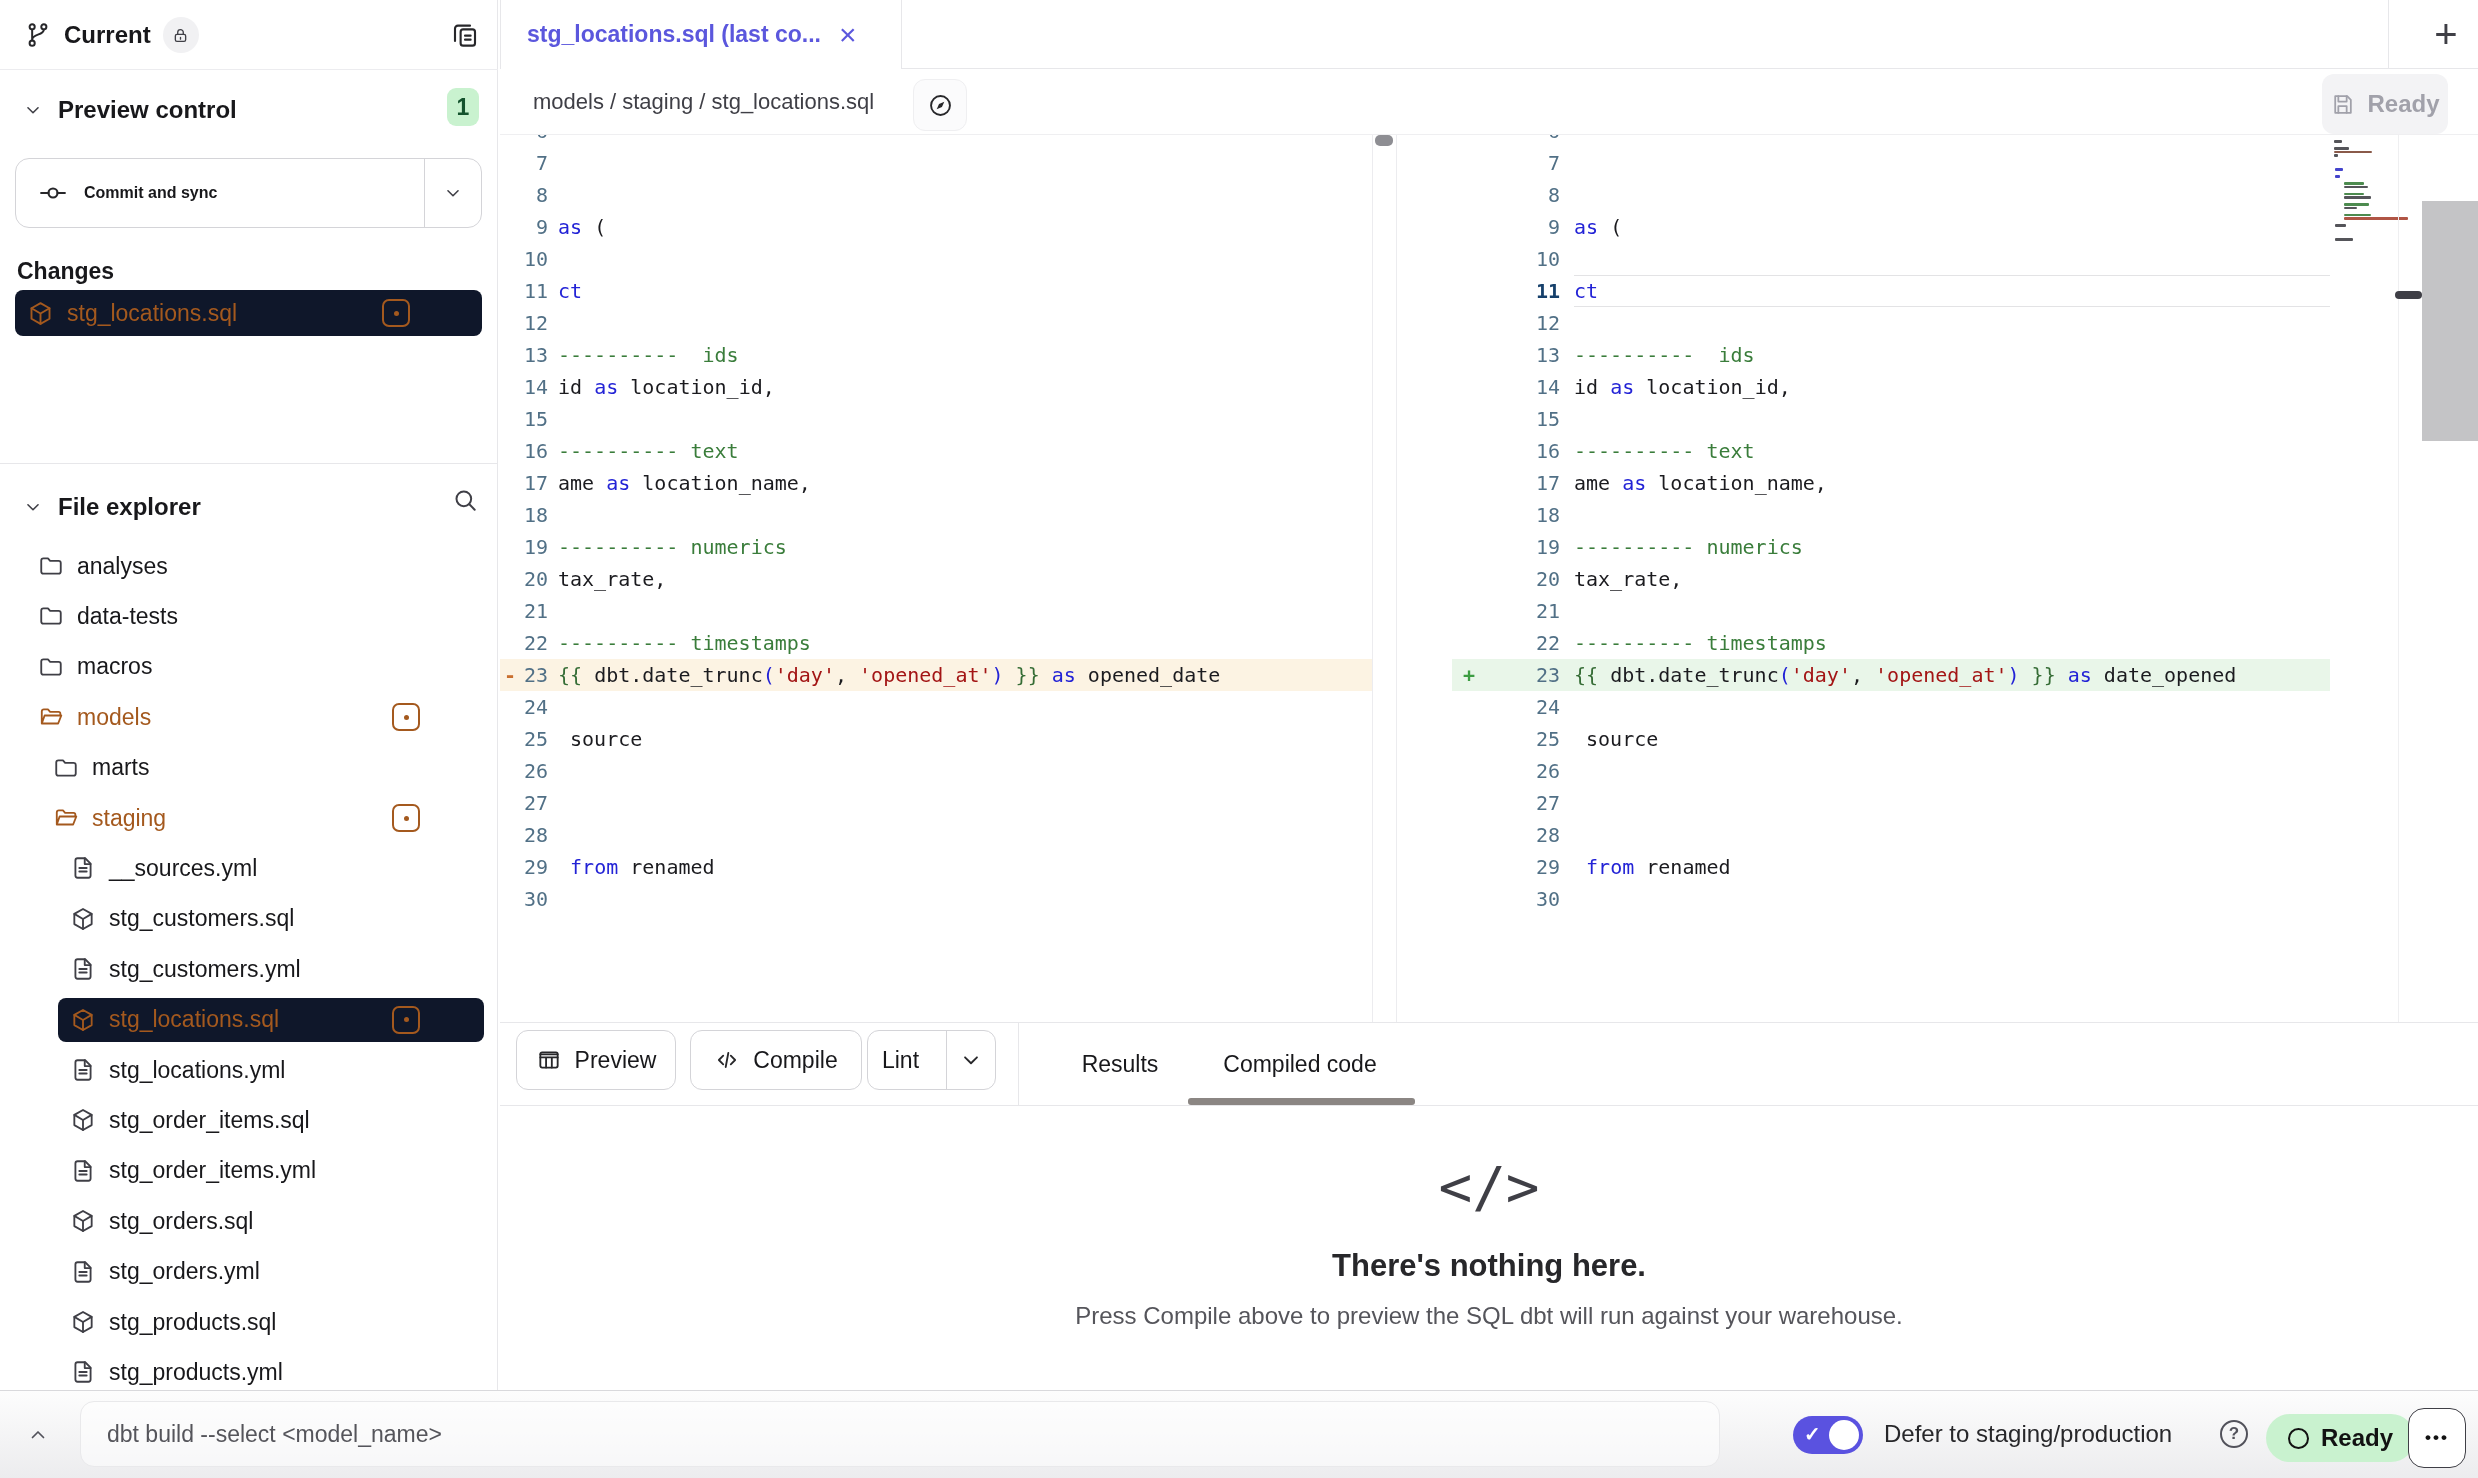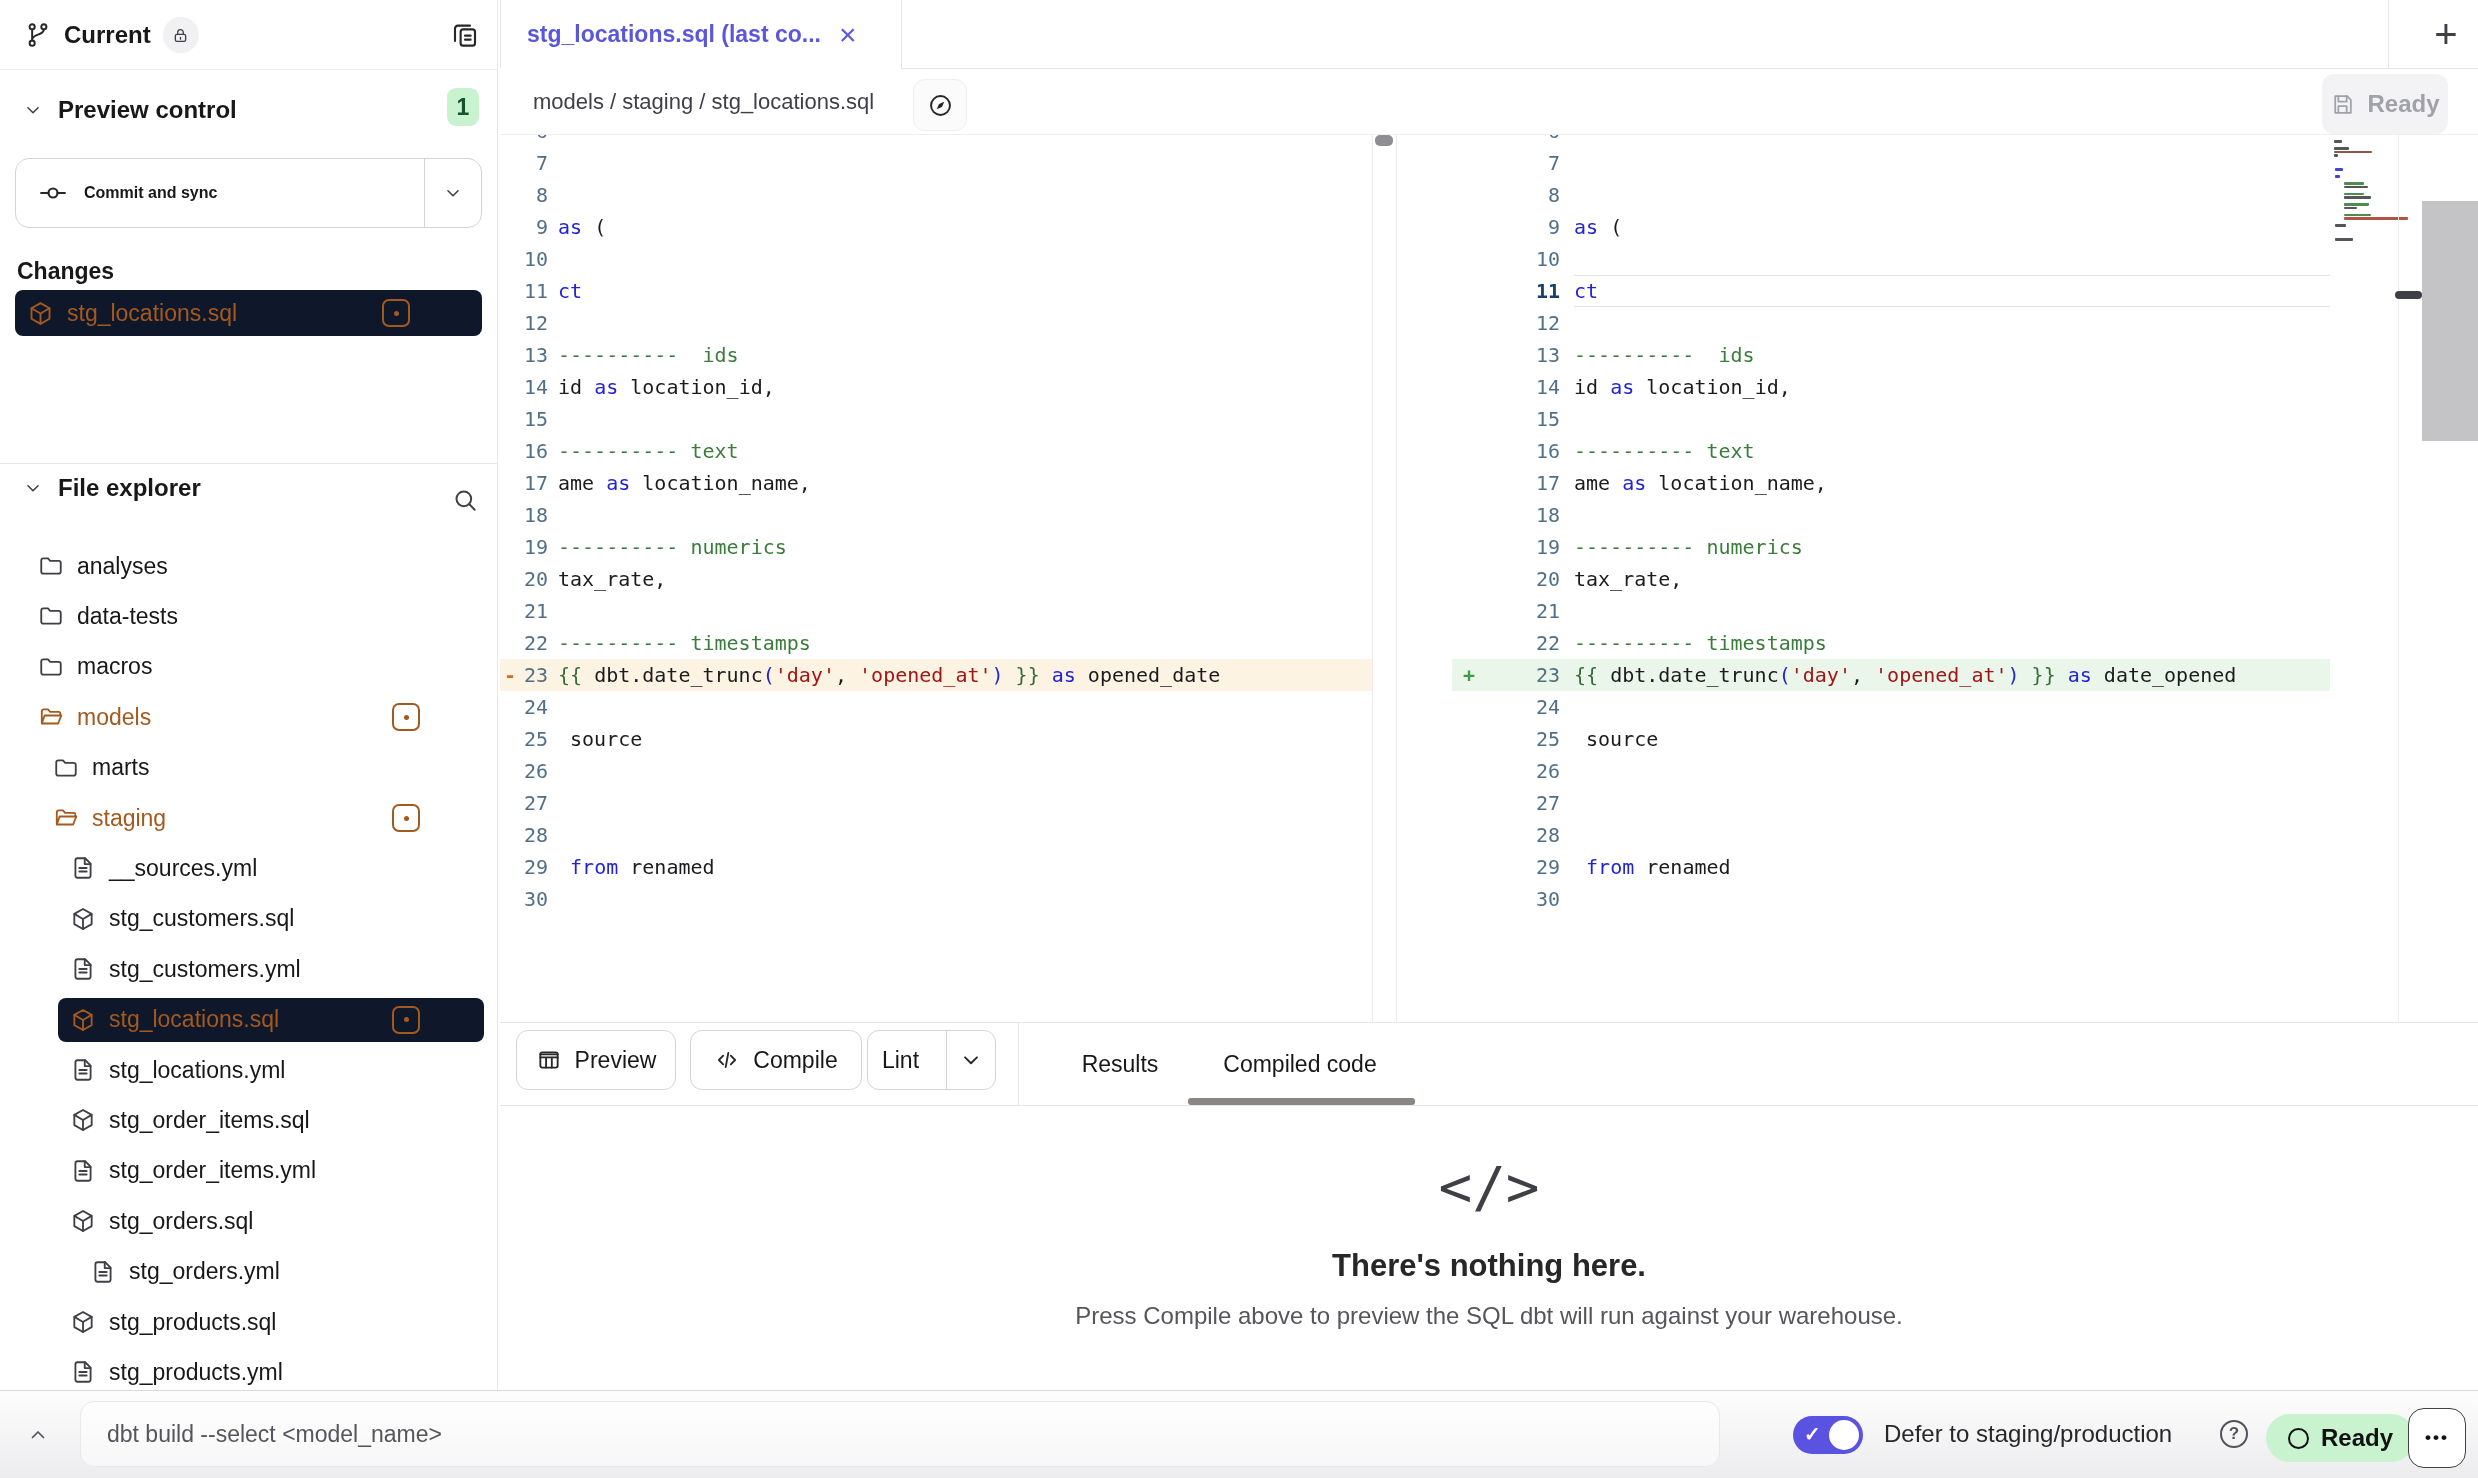--- a/index.html
+++ b/index.html
@@ -191,21 +191,21 @@
           <span class="icon" style="height: 27px; width: 27px; color: rgb(164, 89, 30);"><svg viewBox="0 0 24 24">
               <path d="M12 2.8 20 7.3v9.4L12 21.2 4 16.7V7.3z"></path>
               <path d="M12 12 20 7.3M12 12v9.2M12 12 4 7.3"></path>
             </svg></span>
           <span class="file-label accent">stg_locations.sql</span>
           <span class="mod-badge" style="right: 72px; top: 9px; position: absolute;"></span>
         </div>
       </div>
 
     <div class="hline" style="left:0;top:463px;width:498px;"></div>
-    <div class="section-header" style="left:22px;top:474px;">
+    <div class="section-header" style="left:22px;top:493px;">
       <span class="icon chev"><svg viewBox="0 0 24 24">
             <path d="M6.5 9.5 12 15l5.5-5.5"></path>
           </svg></span>
       <span class="section-title">File explorer</span>
     </div>
     <span class="search-btn icon" style="top:486px;"><svg viewBox="0 0 24 24">
           <circle cx="11" cy="11" r="6.3"></circle>
           <path d="m15.7 15.7 4.6 4.6"></path>
         </svg></span>
     <div id="fe-list">
@@ -297,21 +297,21 @@
             </svg></span>
           <span class="file-label">stg_order_items.yml</span>
         </div>
         <div class="file-row" style="left: 0px; top: 1199.2px; width: 498px; height: 44px; padding-left: 70px; box-sizing: border-box;">
           <span class="icon" style="height: 26px; width: 26px; color: rgb(63, 63, 70);"><svg viewBox="0 0 24 24">
               <path d="M12 2.8 20 7.3v9.4L12 21.2 4 16.7V7.3z"></path>
               <path d="M12 12 20 7.3M12 12v9.2M12 12 4 7.3"></path>
             </svg></span>
           <span class="file-label">stg_orders.sql</span>
         </div>
-        <div class="file-row" style="left: 0px; top: 1249.6px; width: 498px; height: 44px; padding-left: 90px; box-sizing: border-box;">
+        <div class="file-row" style="left: 0px; top: 1249.6px; width: 498px; height: 44px; padding-left: 70px; box-sizing: border-box;">
           <span class="icon" style="height: 26px; width: 26px; color: rgb(63, 63, 70);"><svg viewBox="0 0 24 24">
               <path d="M7 3h7l5 5v11a2 2 0 0 1-2 2H7a2 2 0 0 1-2-2V5a2 2 0 0 1 2-2z"></path>
               <path d="M13.6 3v5.4H19M8.6 12h6.8M8.6 15.2h6.8"></path>
             </svg></span>
           <span class="file-label">stg_orders.yml</span>
         </div>
         <div class="file-row" style="left: 0px; top: 1300px; width: 498px; height: 44px; padding-left: 70px; box-sizing: border-box;">
           <span class="icon" style="height: 26px; width: 26px; color: rgb(63, 63, 70);"><svg viewBox="0 0 24 24">
               <path d="M12 2.8 20 7.3v9.4L12 21.2 4 16.7V7.3z"></path>
               <path d="M12 12 20 7.3M12 12v9.2M12 12 4 7.3"></path>

